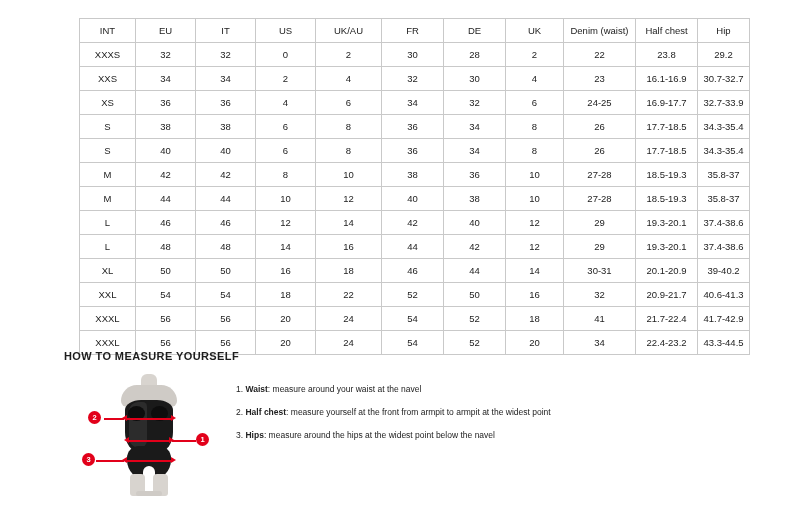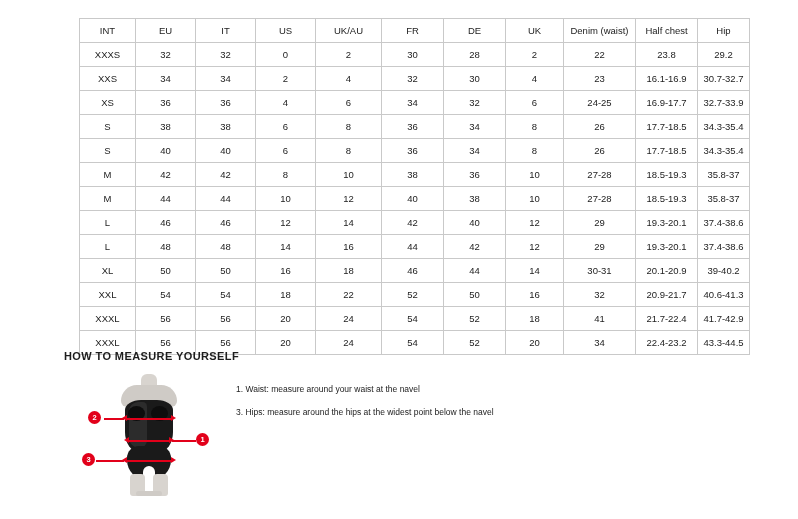--- a/index.html
+++ b/index.html
@@ -92,21 +92,21 @@
     margin-left: 28px;
     padding-top: 10px;
   }
   .measure-line {
     font-size: 8.5px;
     color: #222;
     margin-bottom: 13px;
     line-height: 1.2;
   }
   .measure-line b {
-    font-weight: normal;
+    font-weight: bold;
   }
 
   
   .figure {
     position: absolute;
     left: 22px;
     top: 0;
     width: 78px;
     height: 122px;
   }
@@ -472,20 +472,24 @@
         <div class="badge" style="left:0px; top:37px;">2</div>
         <div class="badge" style="left:-6px; top:79px;">3</div>
       </div>
 
       <div class="text-col">
         <div class="measure-line">
           <span>1.</span>
           <b>Waist</b><span>: measure around your waist at the navel</span>
         </div>
         <div class="measure-line">
+          <span>2.</span>
+          <b>Half chest</b><span>: measure yourself at the front from armpit to armpit at the widest point</span>
+        </div>
+        <div class="measure-line">
           <span>3.</span>
           <b>Hips</b><span>: measure around the hips at the widest point below the navel</span>
         </div>
       </div>
 
     </div>
   </div>
 
 </div>
 

